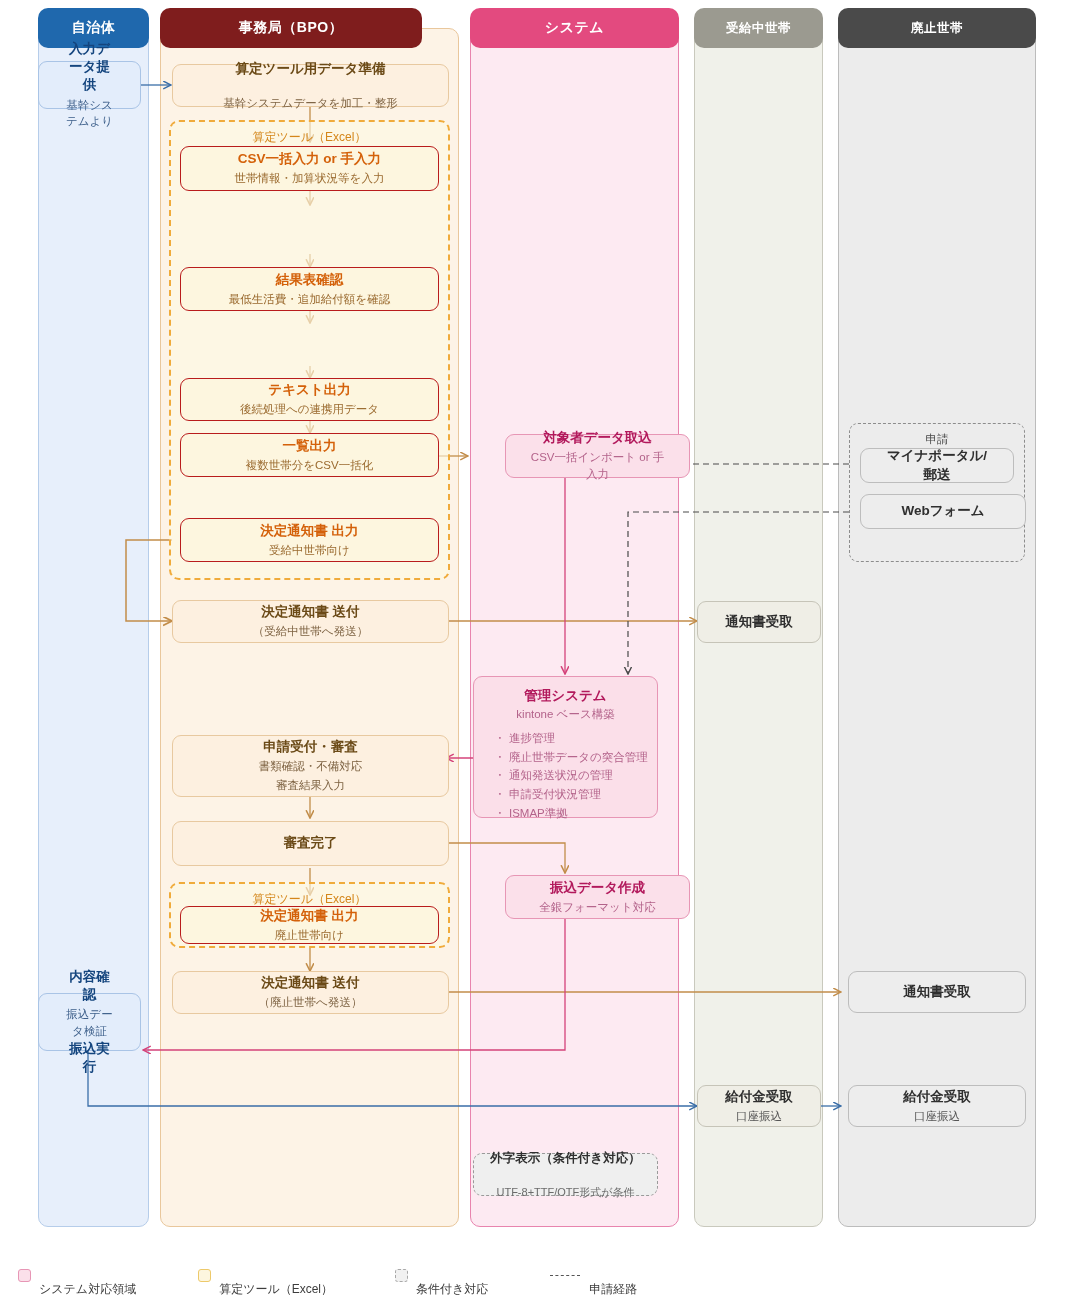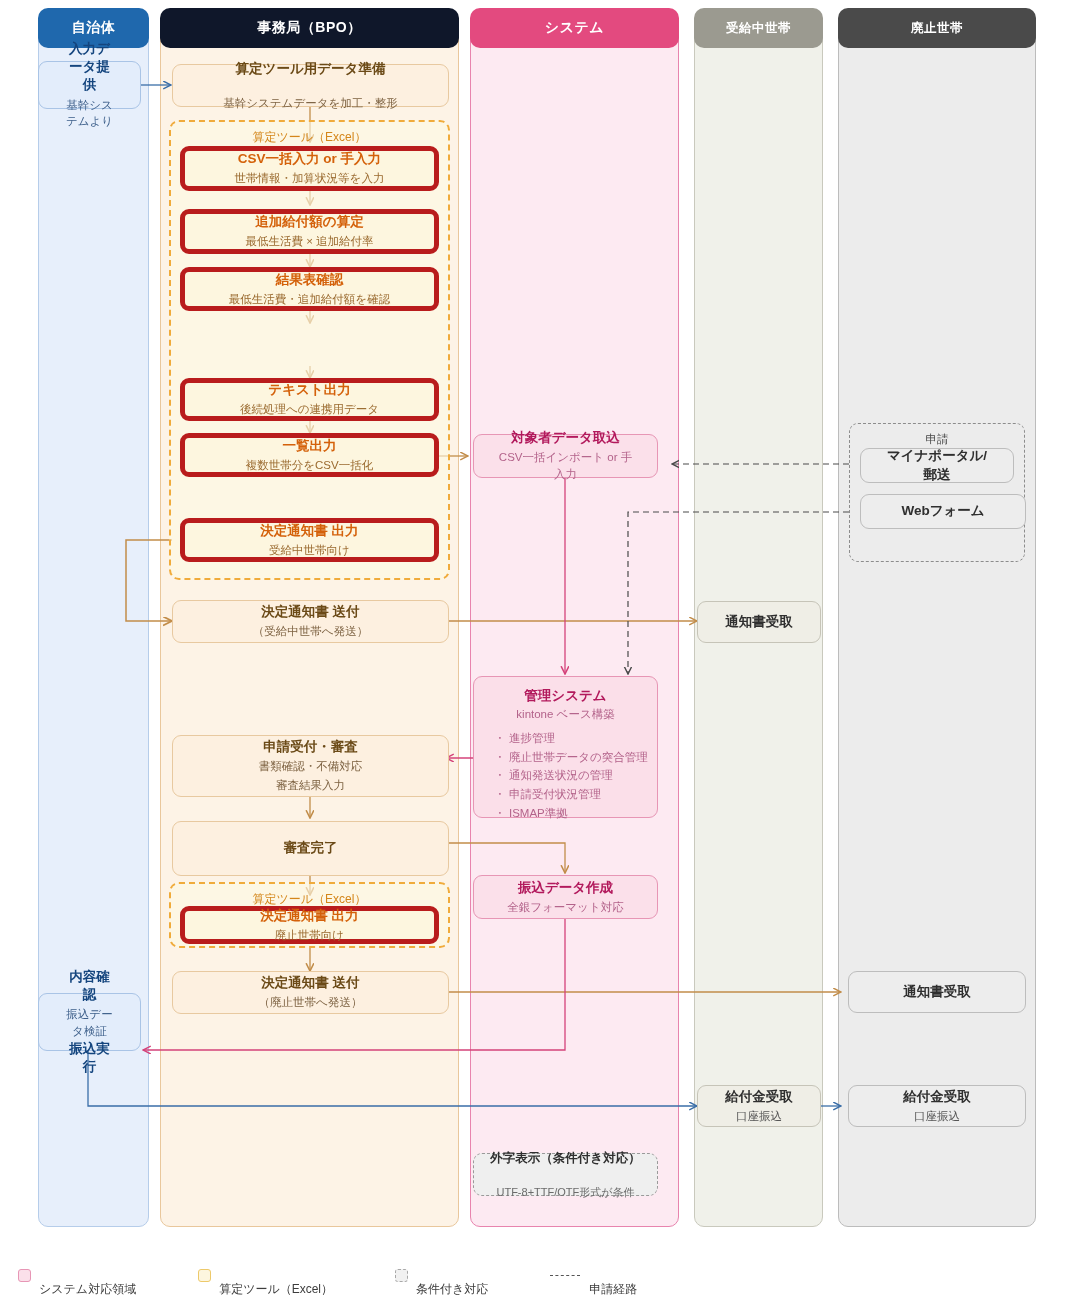--- a/index.html
+++ b/index.html
@@ -64,21 +64,21 @@
   
   .n-bpo {
     background: #fdf0e0;
     border: 1px solid #e8c9a0;
   }
   .n-bpo .t { color: #6b4a17; }
   .n-bpo .s { color: #7d6242; }
   
   .n-excel {
     background: #fdf6df;
-    border: 5px solid #b91c1c;
+    border: 1px solid #b91c1c;
   }
   .n-excel .t { color: #d4610a; }
   .n-excel .s { color: #9a6a2f; }
   
   .grp-excel {
     position: absolute;
     border: 2px dashed #f0ab3a;
     border-radius: 10px;
     background: rgba(253,248,226,.62);
     z-index: 6;
@@ -87,20 +87,21 @@
     position: absolute;
     left: 0; right: 0; top: 7px;
     text-align: center;
     font-size: 12px;
     color: #d4861a;
   }
   
   .n-sys {
     background: #fbe0ea;
     border: 1px solid #e796b5;
+    margin-left: 32px;
   }
   .n-sys .t { color: #b2195c; }
   .n-sys .s { color: #b3628a; }
   
   .n-syslist {
     position: absolute;
     background: #fbdfe9;
     border: 1px solid #e796b5;
     border-radius: 9px;
     z-index: 8;
@@ -204,21 +205,21 @@
 
   <div class="lane-body" style="left:38px; top:28px; width:111px; height:1199px; background:#e7effb; border:1px solid #b6cdea;"></div>
   <div class="lane-body" style="left:160px; top:28px; width:299px; height:1199px; background:#fdf3e6; border:1px solid #e9c79c;"></div>
   <div class="lane-body" style="left:470px; top:28px; width:209px; height:1199px; background:#fdeaf2; border:1px solid #e884ae;"></div>
   <div class="lane-body" style="left:694px; top:28px; width:129px; height:1199px; background:#f0f1ea; border:1px solid #c9c9bd;"></div>
   <div class="lane-body" style="left:838px; top:28px; width:198px; height:1199px; background:#ececec; border:1px solid #bcbcbc;"></div>
 
   <div class="lane-header" style="left:38px; top:8px; width:111px; height:40px; background:#1f68ad;">
     <span>自治体</span>
   </div>
-  <div class="lane-header" style="left:160px; top:8px; width:299px; height:40px; background:#0f172a;">
+  <div class="lane-header" style="left:160px; top:8px; width:262px; height:40px; background:#7f1d1d;">
     <span>事務局（BPO）</span>
   </div>
   <div class="lane-header" style="left:470px; top:8px; width:209px; height:40px; background:#e34a7f;">
     <span>システム</span>
   </div>
   <div class="lane-header" style="left:694px; top:8px; width:129px; height:40px; background:#9b9a90; font-size:12.5px;text-align:right;">
     <span>受給中世帯</span>
   </div>
   <div class="lane-header" style="left:838px; top:8px; width:198px; height:40px; background:#4a4a4a; font-size:12.5px;">
     <span>廃止世帯</span>
@@ -305,24 +306,20 @@
 
   <div class="node n-bpo" style="left:172px; top:64px; width:277px; height:43px;gap:15px;">
     <div class="t">算定ツール用データ準備</div>
     <div class="s">基幹システムデータを加工・整形</div>
   </div>
 
   <div class="node n-excel" style="left:180px; top:146px; width:259px; height:45px;">
     <div class="t">CSV一括入力 or 手入力</div>
     <div class="s">世帯情報・加算状況等を入力</div>
   </div>
-  <div class="node n-excel" style="left:180px; top:209px; width:259px; height:45px;">
-    <div class="t">追加給付額の算定</div>
-    <div class="s">最低生活費 × 追加給付率</div>
-  </div>
   <div class="node n-excel" style="left:180px; top:267px; width:259px; height:44px;">
     <div class="t">結果表確認</div>
     <div class="s">最低生活費・追加給付額を確認</div>
   </div>
   <div class="node n-excel" style="left:180px; top:378px; width:259px; height:43px;">
     <div class="t">テキスト出力</div>
     <div class="s">後続処理への連携用データ</div>
   </div>
   <div class="node n-excel" style="left:180px; top:433px; width:259px; height:44px;">
     <div class="t">一覧出力</div>
@@ -337,21 +334,21 @@
     <div class="t">決定通知書 送付</div>
     <div class="s">（受給中世帯へ発送）</div>
   </div>
 
   <div class="node n-bpo" style="left:172px; top:735px; width:277px; height:62px;">
     <div class="t">申請受付・審査</div>
     <div class="s">書類確認・不備対応</div>
     <div class="s">審査結果入力</div>
   </div>
 
-  <div class="node n-bpo" style="left:172px; top:821px; width:277px; height:55px;">
+  <div class="node n-bpo" style="left:172px; top:821px; width:277px; height:45px;">
     <div class="t">審査完了</div>
   </div>
 
   <div class="node n-excel" style="left:180px; top:906px; width:259px; height:38px;">
     <div class="t">決定通知書 出力</div>
     <div class="s">廃止世帯向け</div>
   </div>
 
   <div class="node n-bpo" style="left:172px; top:971px; width:277px; height:43px;">
     <div class="t">決定通知書 送付</div>

